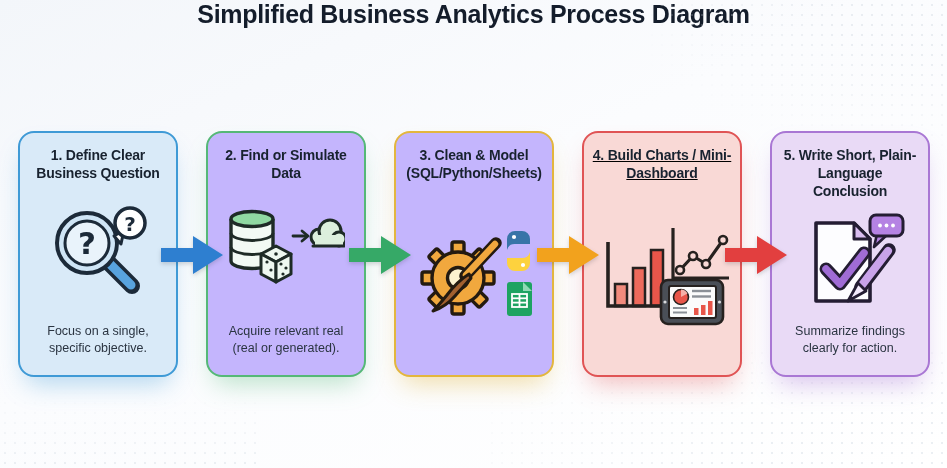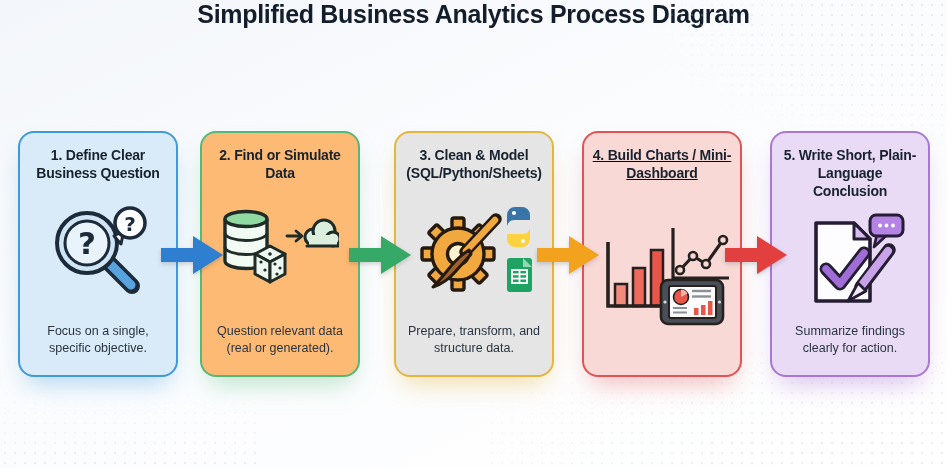--- a/index.html
+++ b/index.html
@@ -69,21 +69,21 @@
       <circle cx="42" cy="41" r="22" fill="#e9f3fb" stroke="#1c2a39" stroke-width="3"></circle>
       <text class="svg-txt" x="42" y="52" text-anchor="middle" font-size="31" fill="#1c2a39">?</text>
       <polygon points="69,34 79,28 76,42" fill="#ffffff" stroke="#1c2a39" stroke-width="3" stroke-linejoin="round"></polygon>
       <circle cx="85" cy="21" r="15" fill="#ffffff" stroke="#1c2a39" stroke-width="3.5"></circle>
       <text class="svg-txt" x="85" y="29" text-anchor="middle" font-size="20" fill="#1c2a39">?</text>
     </svg>
   </div>
   <p class="card-desc">Focus on a single, specific objective.</p>
 </section>
 
-<section class="card" style="left: 200px; background-color: #fdba74; border-color: rgb(85, 184, 119); --glow: rgba(85,184,119,0.4);">
+<section class="card" style="left: 206px; background-color: #c4b5fd; border-color: rgb(85, 184, 119); --glow: rgba(85,184,119,0.4);">
   <h2 class="card-title">2. Find or Simulate Data</h2>
   <div class="icon-area">
     <svg width="118" height="86" viewBox="0 0 118 86">
       <g>
         <path d="M4 13 V55 a21 7.5 0 0 0 42 0 V13" fill="#f2faf4" stroke="#1e2b26" stroke-width="3.4"></path>
         <path d="M4 27 a21 7.5 0 0 0 42 0" fill="none" stroke="#1e2b26" stroke-width="2.8"></path>
         <path d="M4 41 a21 7.5 0 0 0 42 0" fill="none" stroke="#1e2b26" stroke-width="2.8"></path>
         <ellipse cx="25" cy="13" rx="21" ry="7.5" fill="#90d9a2" stroke="#1e2b26" stroke-width="3.4"></ellipse>
       </g>
       <g stroke="#1e2b26" stroke-width="3" stroke-linejoin="round" fill="#eef8f0">
@@ -105,24 +105,24 @@
       </g>
       <g>
         <circle cx="92" cy="31" r="8" fill="#dcefdd" stroke="#1e2b26" stroke-width="3"></circle>
         <circle cx="103" cy="25" r="11" fill="#dcefdd" stroke="#1e2b26" stroke-width="3"></circle>
         <circle cx="112" cy="33" r="7" fill="#dcefdd" stroke="#1e2b26" stroke-width="3"></circle>
         <rect x="88" y="29" width="28" height="11" fill="#dcefdd"></rect>
         <line x1="86" y1="40" x2="117" y2="40" stroke="#1e2b26" stroke-width="3" stroke-linecap="round"></line>
       </g>
     </svg>
   </div>
-  <p class="card-desc">Question relevant data (real or generated).</p>
-</section>
-
-<section class="card" style="left: 394px; background-color: #e5e5e5; border-color: rgb(227, 182, 62); text-align: center; --glow: rgba(227,182,62,0.45);">
+  <p class="card-desc">Acquire relevant real (real or generated).</p>
+</section>
+
+<section class="card" style="left: 394px; background-color: #c4b5fd; border-color: rgb(227, 182, 62); text-align: center; --glow: rgba(227,182,62,0.45);">
   <h2 class="card-title">3. Clean &amp; Model (SQL/Python/Sheets)</h2>
   <div class="icon-area">
     <svg width="134" height="102" viewBox="0 0 134 102">
       <g fill="#f1a83e" stroke="#241a10" stroke-width="3.4">
         <rect x="45" y="20" width="12" height="12" rx="2"></rect>
         <rect x="45" y="20" width="12" height="12" rx="2" transform="rotate(45 51 56)"></rect>
         <rect x="45" y="20" width="12" height="12" rx="2" transform="rotate(90 51 56)"></rect>
         <rect x="45" y="20" width="12" height="12" rx="2" transform="rotate(135 51 56)"></rect>
         <rect x="45" y="20" width="12" height="12" rx="2" transform="rotate(180 51 56)"></rect>
         <rect x="45" y="20" width="12" height="12" rx="2" transform="rotate(225 51 56)"></rect>
@@ -145,21 +145,20 @@
       <g>
         <rect x="100" y="60" width="25" height="34" rx="3" fill="#1ea362"></rect>
         <polygon points="116,60 125,69 116,69" fill="#8fd9b4"></polygon>
         <rect x="105" y="72" width="15" height="13" fill="none" stroke="#ffffff" stroke-width="1.8"></rect>
         <line x1="112.5" y1="72" x2="112.5" y2="85" stroke="#ffffff" stroke-width="1.8"></line>
         <line x1="105" y1="76.3" x2="120" y2="76.3" stroke="#ffffff" stroke-width="1.8"></line>
         <line x1="105" y1="80.6" x2="120" y2="80.6" stroke="#ffffff" stroke-width="1.8"></line>
       </g>
     </svg>
   </div>
-  <p class="card-desc">Prepare, transform, and structure data.</p>
 </section>
 
 <section class="card" style="left: 582px; background-color: rgb(249, 217, 214); border-color: rgb(224, 84, 85); text-decoration: underline; --glow: rgba(224,84,85,0.4);">
   <h2 class="card-title">4. Build Charts / Mini-Dashboard</h2>
   <div class="icon-area">
     <svg width="138" height="106" viewBox="0 0 138 106">
       <g>
         <g stroke="#26211f" stroke-width="2.5">
           <rect x="22" y="64" width="12" height="22" fill="#f28b7d"></rect>
           <rect x="40" y="48" width="12" height="38" fill="#ee6a5c"></rect>

